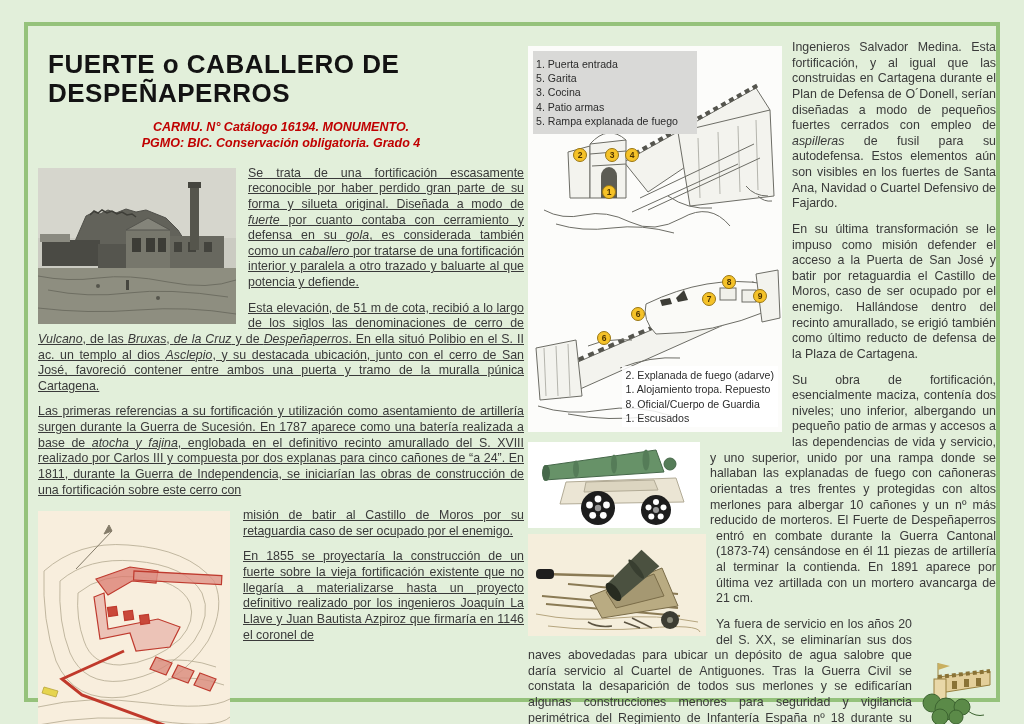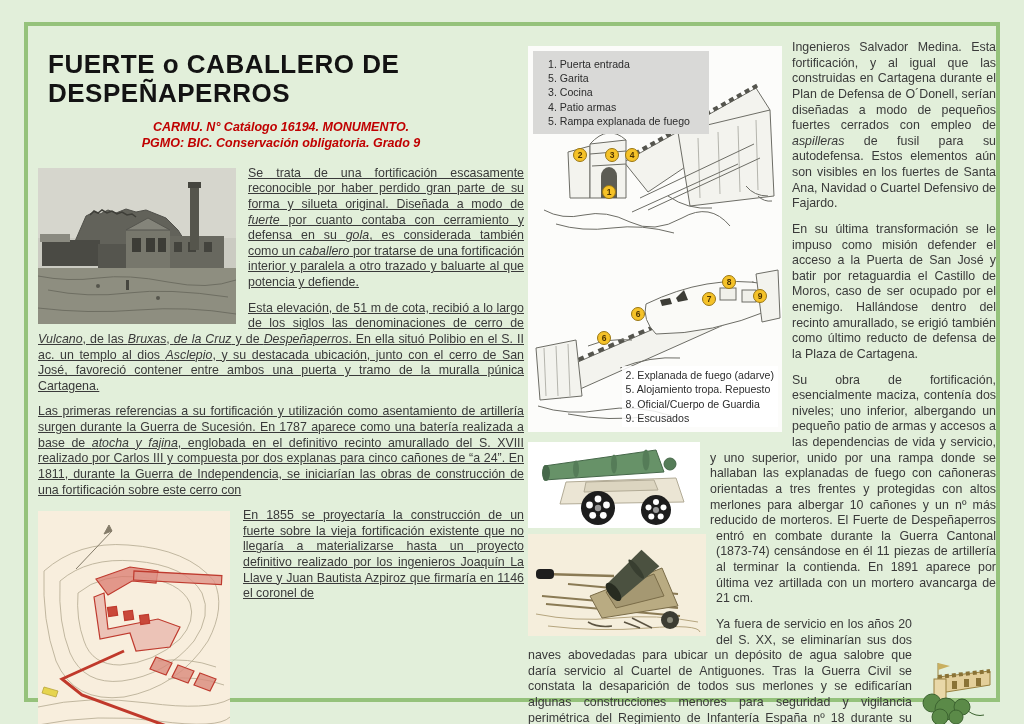--- a/index.html
+++ b/index.html
@@ -38,21 +38,21 @@
   }
 
   #mid-right{position:absolute;left:528px;top:40px;width:468px;}
   .fort-panel{
     float:left;width:254px;height:386px;margin:6px 10px 8px 0;
     background:#fcfcfa;position:relative;
   }
   .legend{
     position:absolute;font-size:10.6px;line-height:1.34;color:#2c2c2c;
   }
-  .legend-top{left:5px;top:5px;background:#d9d9d7;padding:6px 9px 6px 15px;width:152px;}
+  .legend-top{left:5px;top:5px;background:#d9d9d7;padding:6px 9px 6px 3px;width:152px;}
   .legend-bottom{right:4px;bottom:5px;background:rgba(255,255,255,.85);padding:2px 4px;}
   .cannon1{
     float:left;clear:left;width:172px;height:86px;margin:2px 10px 6px 0;background:#ffffff;
   }
   .cannon2{
     float:left;clear:left;width:178px;height:102px;margin:0 10px 6px 0;background:#f5eedc;
   }
   .aforca-logo{
     float:right;width:78px;height:94px;margin:34px 0 0 6px;
   }
@@ -62,21 +62,21 @@
 </style>
 </head>
 <body>
 
 <div class="frame"></div>
 
 <div id="left-col" class="col">
   <h1 id="page-title">FUERTE o CABALLERO DE DESPEÑAPERROS</h1>
   <div id="catalog">
     <div>CARMU. N° Catálogo 16194. MONUMENTO.</div>
-    <div>PGMO: BIC. Conservación obligatoria. Grado 9</div>
+    <div>PGMO: BIC. Conservación obligatoria. Grado 4</div>
   </div>
 
   <div id="left-body">
 
     <div class="photo">
       <svg width="198" height="156" viewBox="0 0 198 156">
         <rect x="0" y="0" width="198" height="156" fill="#cbcbc2"></rect>
         <rect x="0" y="0" width="198" height="70" fill="#d6d6cd"></rect>
 
         <path d="M35,78 L48,48 L56,44 L62,46 L70,42 L78,45 L88,41 L98,44 L108,42 L118,46 L128,50 L140,62 L150,78 Z" fill="#62625a" stroke="#50504a"></path>
@@ -138,20 +138,21 @@
           <path d="M140,154 l16,6 -6,12 -16,-6 z" fill="#d98a7c" fill-opacity="0.8"></path>
           <path d="M162,162 l16,6 -6,12 -16,-6 z" fill="#d98a7c" fill-opacity="0.8"></path>
         </g>
         <g stroke="#c0392b" stroke-width="3" fill="none">
           <path d="M86,140 L24,168 L44,184 L186,236"></path>
         </g>
         <path d="M6,176 l14,4 -2,6 -14,-4 z" fill="#e6d44e" stroke="#b7a53a" stroke-width="0.8"></path>
       </svg>
     </div>
 
+    <p class="par">misión de batir al Castillo de Moros por su retaguardia caso de ser ocupado por el enemigo.</p>
     <p class="par">En 1855 se proyectaría la construcción de un fuerte sobre la vieja fortificación existente que no llegaría a materializarse hasta un proyecto definitivo realizado por los ingenieros Joaquín La Llave y Juan Bautista Azpiroz que firmaría en 1146 el coronel de</p>
   </div>
 </div>
 
 <div id="mid-right" class="col">
 
   <div class="fort-panel">
     <svg width="254" height="386" viewBox="0 0 254 386" style="position:absolute;left:0;top:0;">
 
       <g>
@@ -245,23 +246,23 @@
     </svg>
     <div class="legend legend-top">
       <div>1. Puerta entrada</div>
       <div>5. Garita</div>
       <div>3. Cocina</div>
       <div>4. Patio armas</div>
       <div>5. Rampa explanada de fuego</div>
     </div>
     <div class="legend legend-bottom">
       <div>2. Explanada de fuego (adarve)</div>
-      <div>5. Alojamiento tropa. Repuesto</div>
+      <div>1. Alojamiento tropa. Repuesto</div>
       <div>8. Oficial/Cuerpo de Guardia</div>
-      <div>9. Escusados</div>
+      <div>1. Escusados</div>
     </div>
   </div>
 
   <p class="par"><span>Ingenieros Salvador Medina. Esta fortificación, y al igual que las construidas en Cartagena durante el Plan de Defensa de O´Donell, serían diseñadas a modo de pequeños fuertes cerrados con empleo de </span><span class="it">aspilleras</span><span> de fusil para su autodefensa. Estos elementos aún son visibles en los fuertes de Santa Ana, Navidad o Cuartel Defensivo de Fajardo.</span></p>
   <p class="par">En su última transformación se le impuso como misión defender el acceso a la Puerta de San José y batir por retaguardia el Castillo de Moros, caso de ser ocupado por el enemigo. Hallándose dentro del recinto amurallado, se erigió también como último reducto de defensa de la Plaza de Cartagena.</p>
 
   <div class="cannon1">
     <svg width="172" height="86" viewBox="0 0 172 86">
       <rect width="172" height="86" fill="#ffffff"></rect>
 

